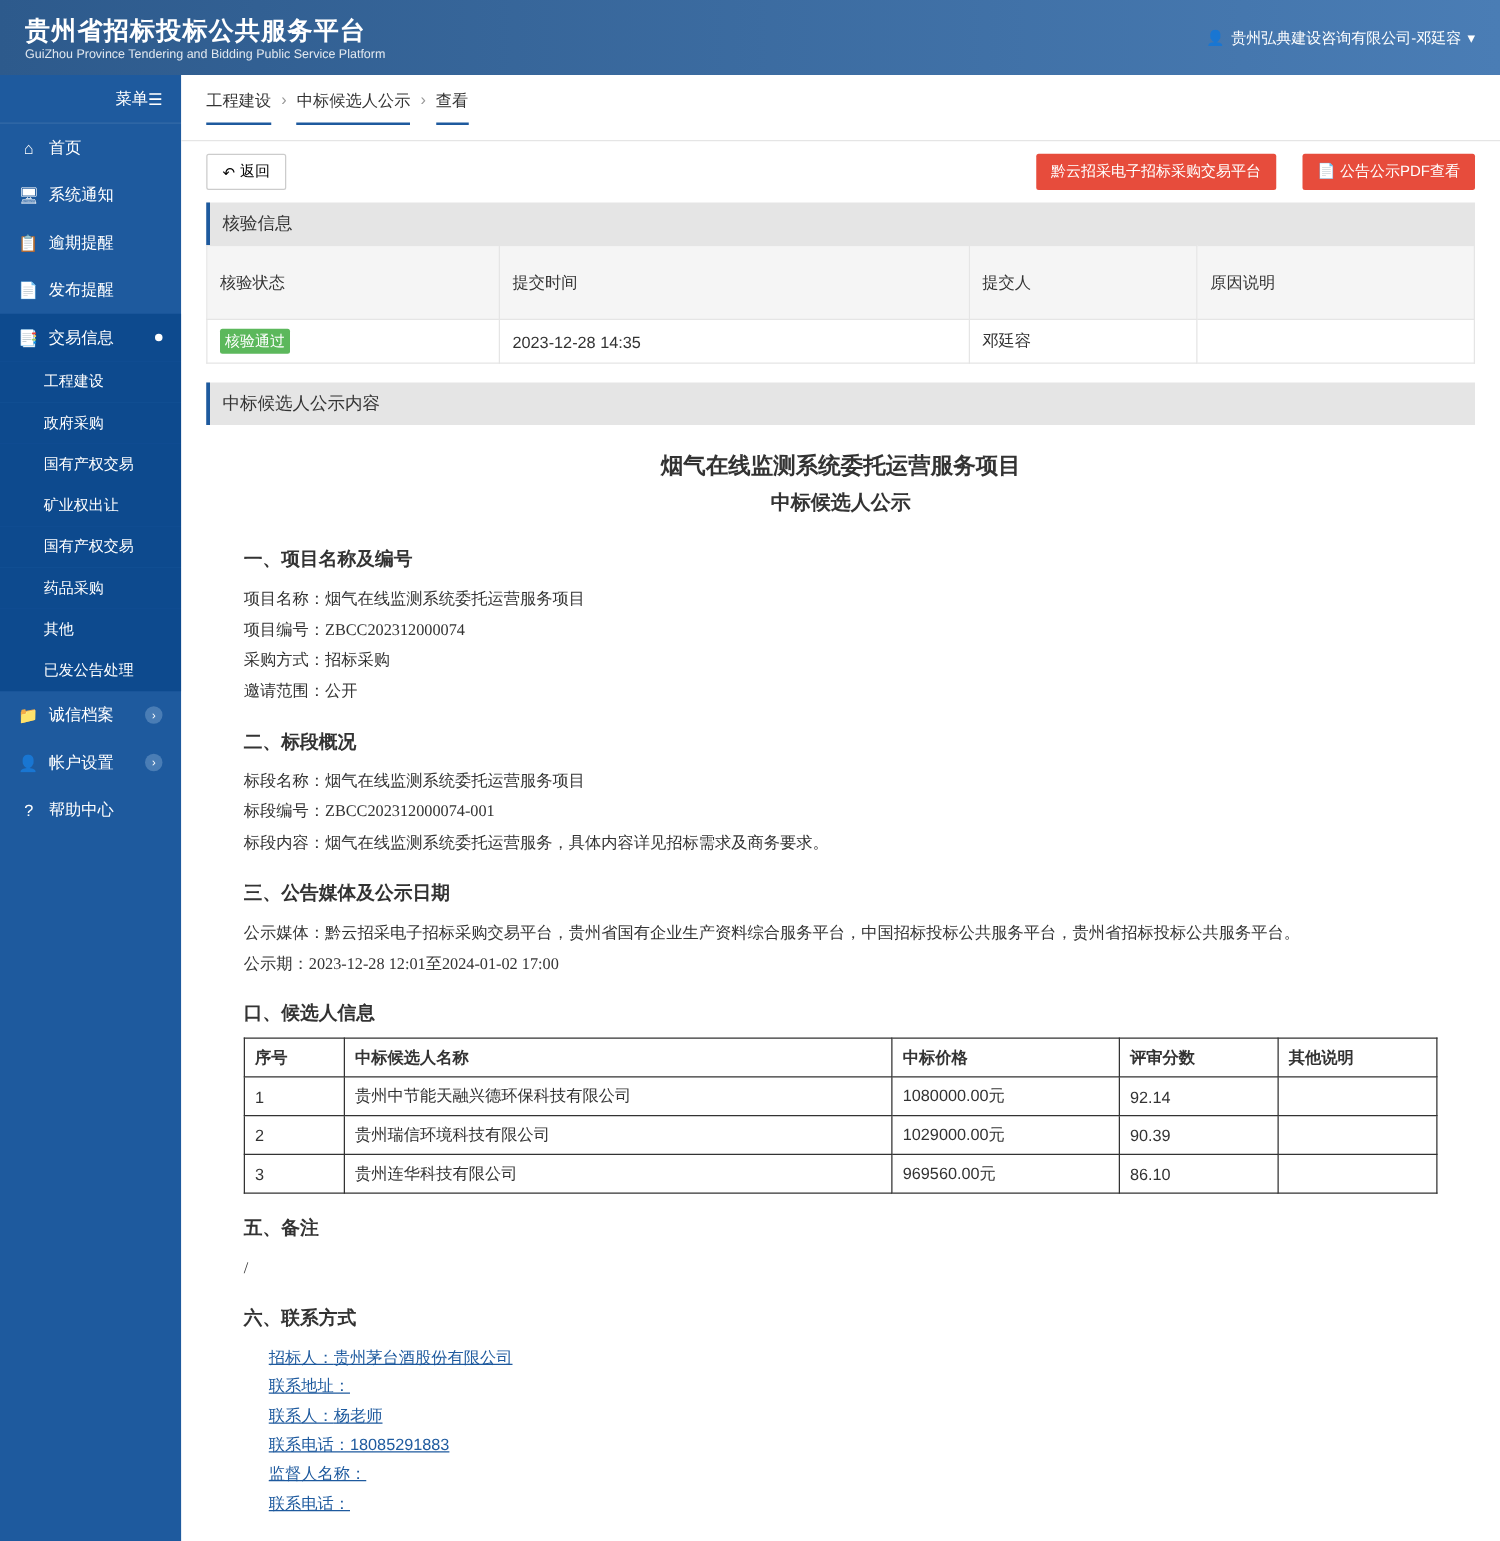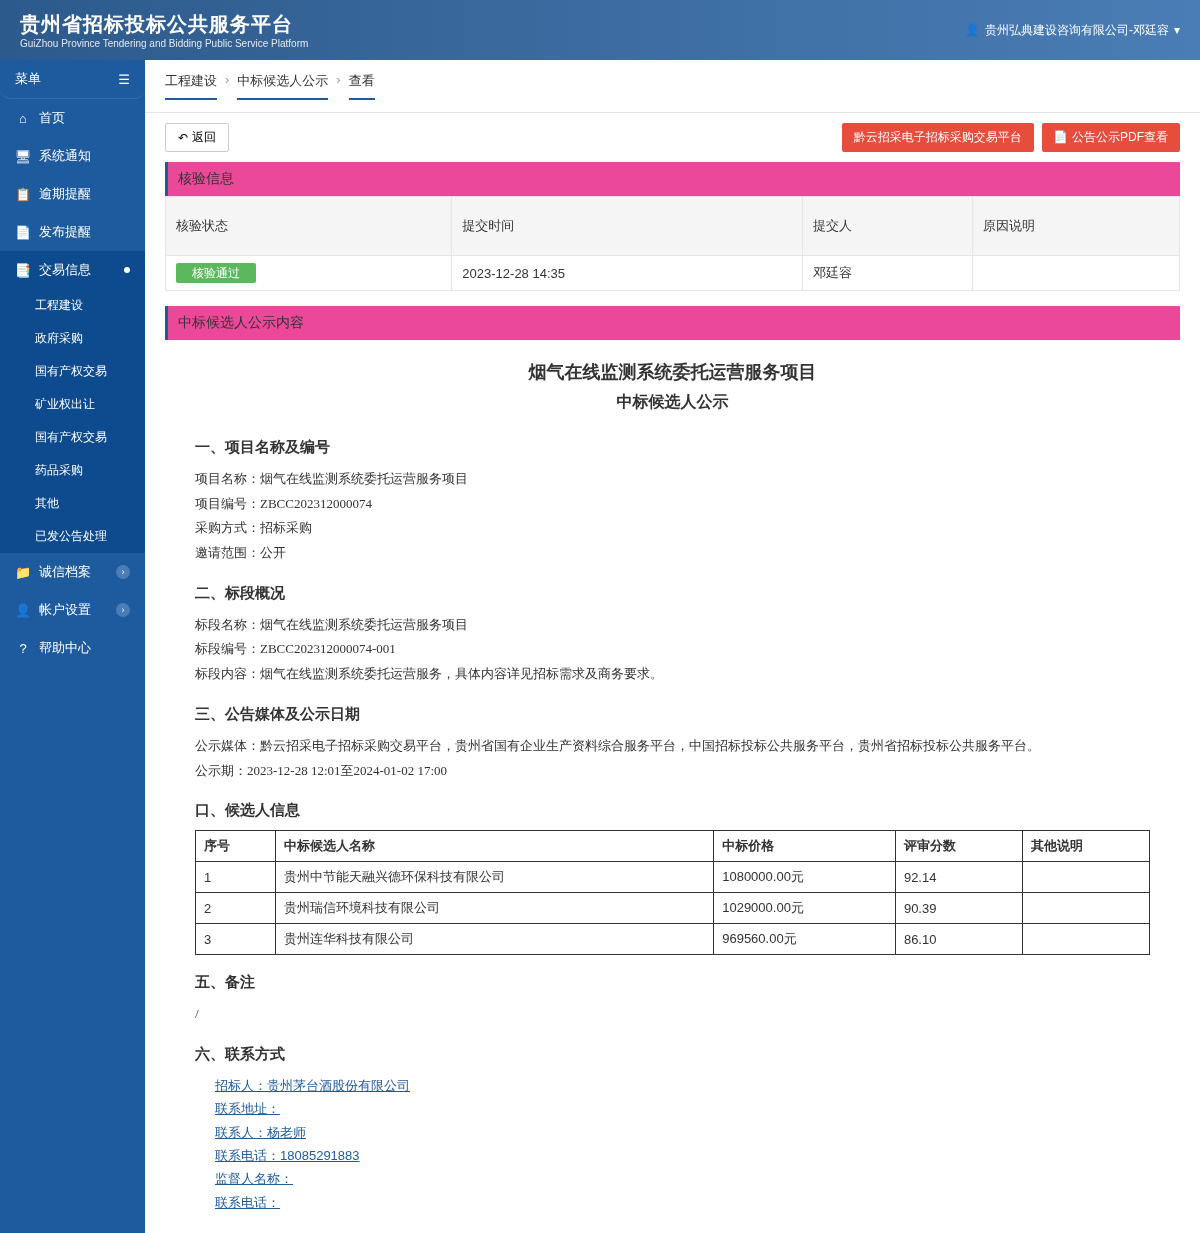--- a/index.html
+++ b/index.html
@@ -4,42 +4,42 @@
 <style>
 *{margin:0;padding:0;box-sizing:border-box;}
 body{font-family:"Microsoft YaHei",Arial,sans-serif;font-size:13px;color:#333;background:#f5f5f5;}
 .header{height:60px;background:linear-gradient(to right,#2d5a8c,#4a7db5);display:flex;align-items:center;justify-content:space-between;padding:0 20px;color:#fff;}
 .header-left{display:flex;flex-direction:column;}
 .header-title{font-size:20px;font-weight:bold;letter-spacing:1px;}
 .header-subtitle{font-size:10px;opacity:.85;}
 .header-right{font-size:12px;display:flex;align-items:center;gap:5px;}
 .container{display:flex;min-height:calc(100vh - 60px);}
 .sidebar{width:145px;background:#1e5a9e;color:#fff;flex-shrink:0;}
-.sidebar-header{padding:10px 15px;font-size:13px;display:flex;justify-content:space-between;align-items:center;border-bottom:1px solid rgba(255,255,255,.1);border-radius:11px;}
+.sidebar-header{padding:10px 15px;font-size:13px;display:flex;justify-content:flex-end;align-items:center;border-bottom:1px solid rgba(255,255,255,.1);}
 .sidebar-item{padding:10px 15px;font-size:13px;display:flex;align-items:center;gap:8px;cursor:pointer;}
 .sidebar-item.active{background:#0d4a8e;}
 .sidebar-subitem{padding:8px 15px 8px 35px;font-size:12px;cursor:pointer;background:#0d4a8e;}
 .sidebar-icon{width:16px;height:16px;display:inline-flex;align-items:center;justify-content:center;}
 .badge-right{margin-left:auto;width:14px;height:14px;border-radius:50%;background:#4a7db5;display:flex;align-items:center;justify-content:center;font-size:9px;}
 .dot-right{margin-left:auto;width:6px;height:6px;border-radius:50%;background:#fff;}
 .main{flex:1;background:#fff;padding:0;}
 .breadcrumb{padding:12px 20px;border-bottom:1px solid #e5e5e5;display:flex;gap:8px;font-size:13px;}
 .breadcrumb-item{color:#333;padding-bottom:8px;}
 .breadcrumb-item.active{border-bottom:2px solid #1e5a9e;}
 .breadcrumb-sep{color:#999;}
 .toolbar{padding:10px 20px;display:flex;justify-content:space-between;align-items:center;}
 .back-btn{padding:5px 12px;border:1px solid #ccc;background:#fff;font-size:12px;cursor:pointer;display:flex;align-items:center;gap:4px;border-radius:2px;}
-.toolbar-right{display:flex;gap:8px;align-items:flex-end;}
+.toolbar-right{display:flex;gap:21px;align-items:flex-end;}
 .btn-red{padding:6px 12px;background:#e74c3c;color:#fff;font-size:12px;cursor:pointer;border:none;border-radius:2px;}
 .section{margin:0 20px 15px;}
-.section-title{padding:8px 10px;background:#ec4899;font-size:14px;border-left:3px solid #1e5a9e;margin-bottom:0;}
+.section-title{padding:8px 10px;background:#e5e5e5;font-size:14px;border-left:3px solid #1e5a9e;margin-bottom:0;}
 .verify-table{width:100%;border-collapse:collapse;}
 .verify-table th{background:#f5f5f5;padding:20px 10px;text-align:left;font-weight:normal;font-size:13px;border:1px solid #e5e5e5;}
 .verify-table td{padding:8px 10px;border:1px solid #e5e5e5;font-size:13px;}
-.badge-green{background:#5cb85c;color:#fff;padding:3px 16px;font-size:12px;border-radius:2px;}
+.badge-green{background:#5cb85c;color:#fff;padding:3px 4px;font-size:12px;border-radius:2px;}
 .content-body{padding:20px 30px;}
 .doc-title{text-align:center;font-size:18px;font-weight:bold;margin-bottom:8px;}
 .doc-subtitle{text-align:center;font-size:16px;font-weight:bold;margin-bottom:25px;}
 .doc-section-title{font-size:15px;font-weight:bold;font-family:"KaiTi","STKaiti",serif;margin:18px 0 10px;}
 .doc-line{font-size:13px;line-height:1.9;font-family:"SimSun",serif;}
 .doc-label{display:inline-block;}
 .data-table{width:100%;border-collapse:collapse;margin-top:8px;}
 .data-table th,.data-table td{border:1px solid #333;padding:6px 8px;text-align:left;font-size:13px;}
 .data-table th{font-weight:bold;}
 .contact-block{margin-left:20px;margin-bottom:15px;}

